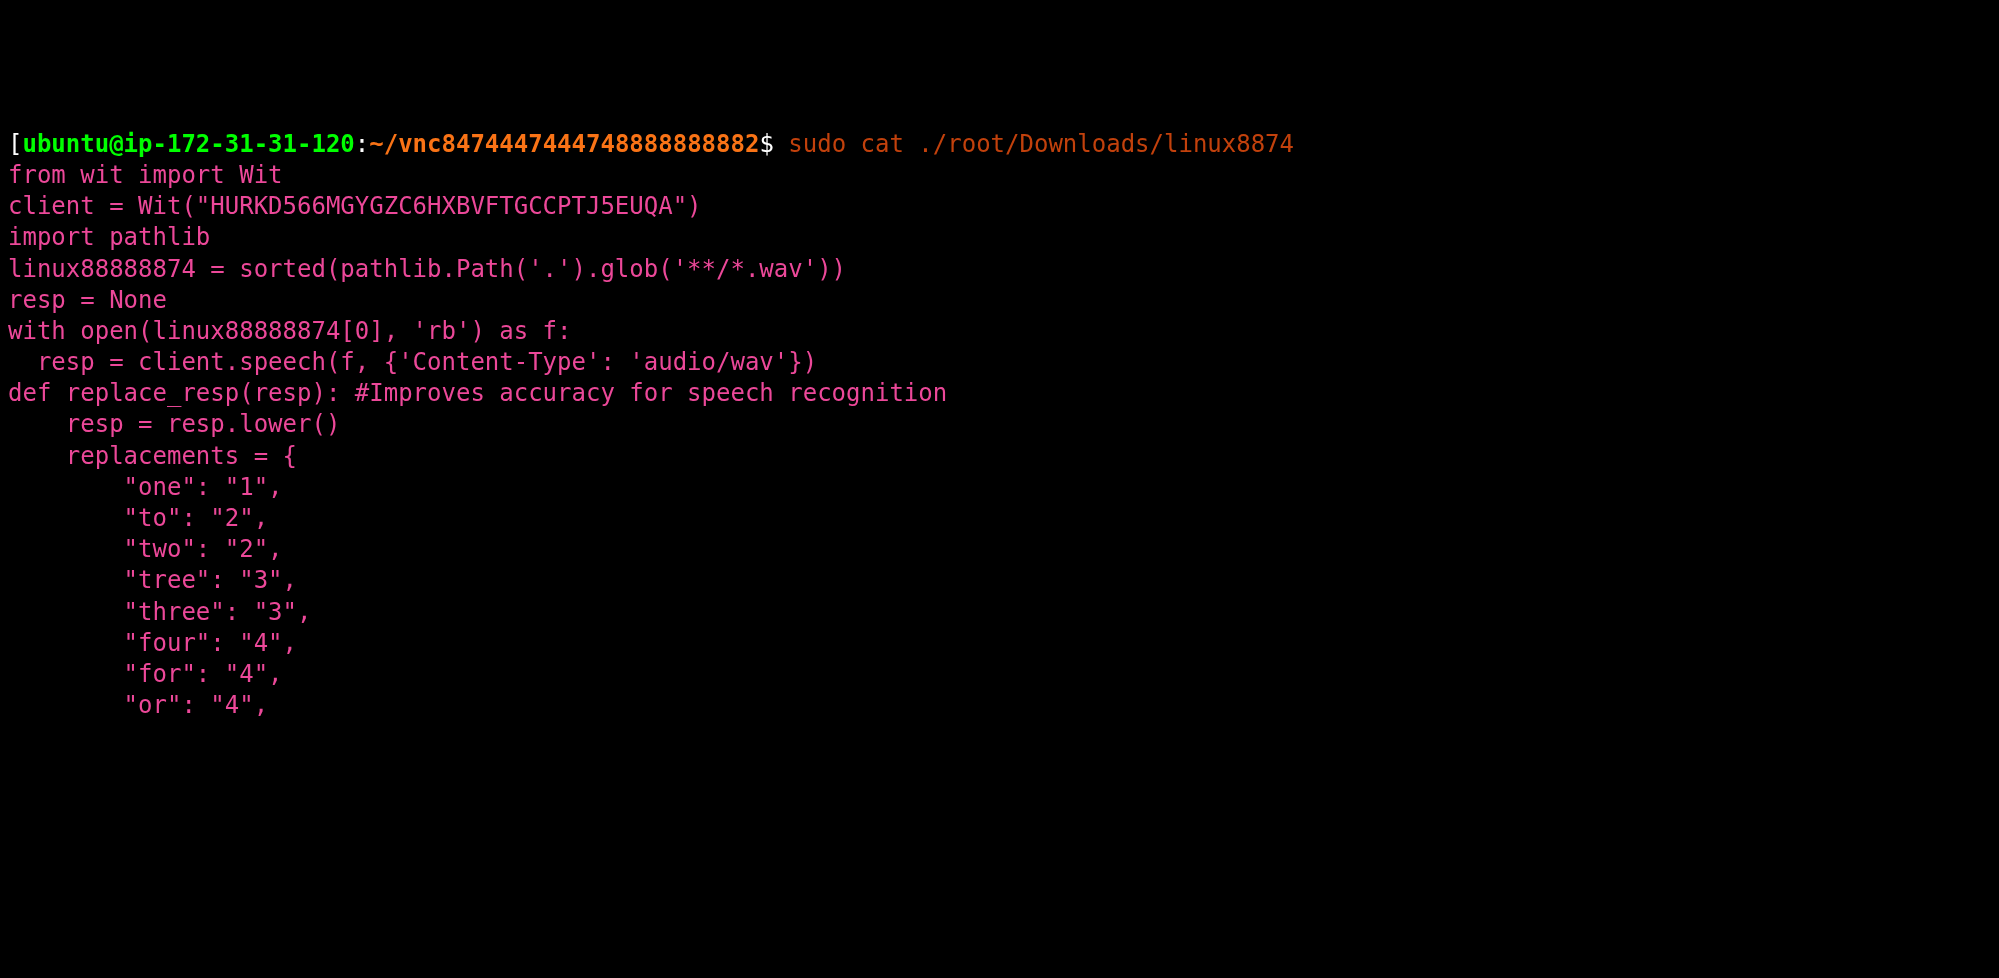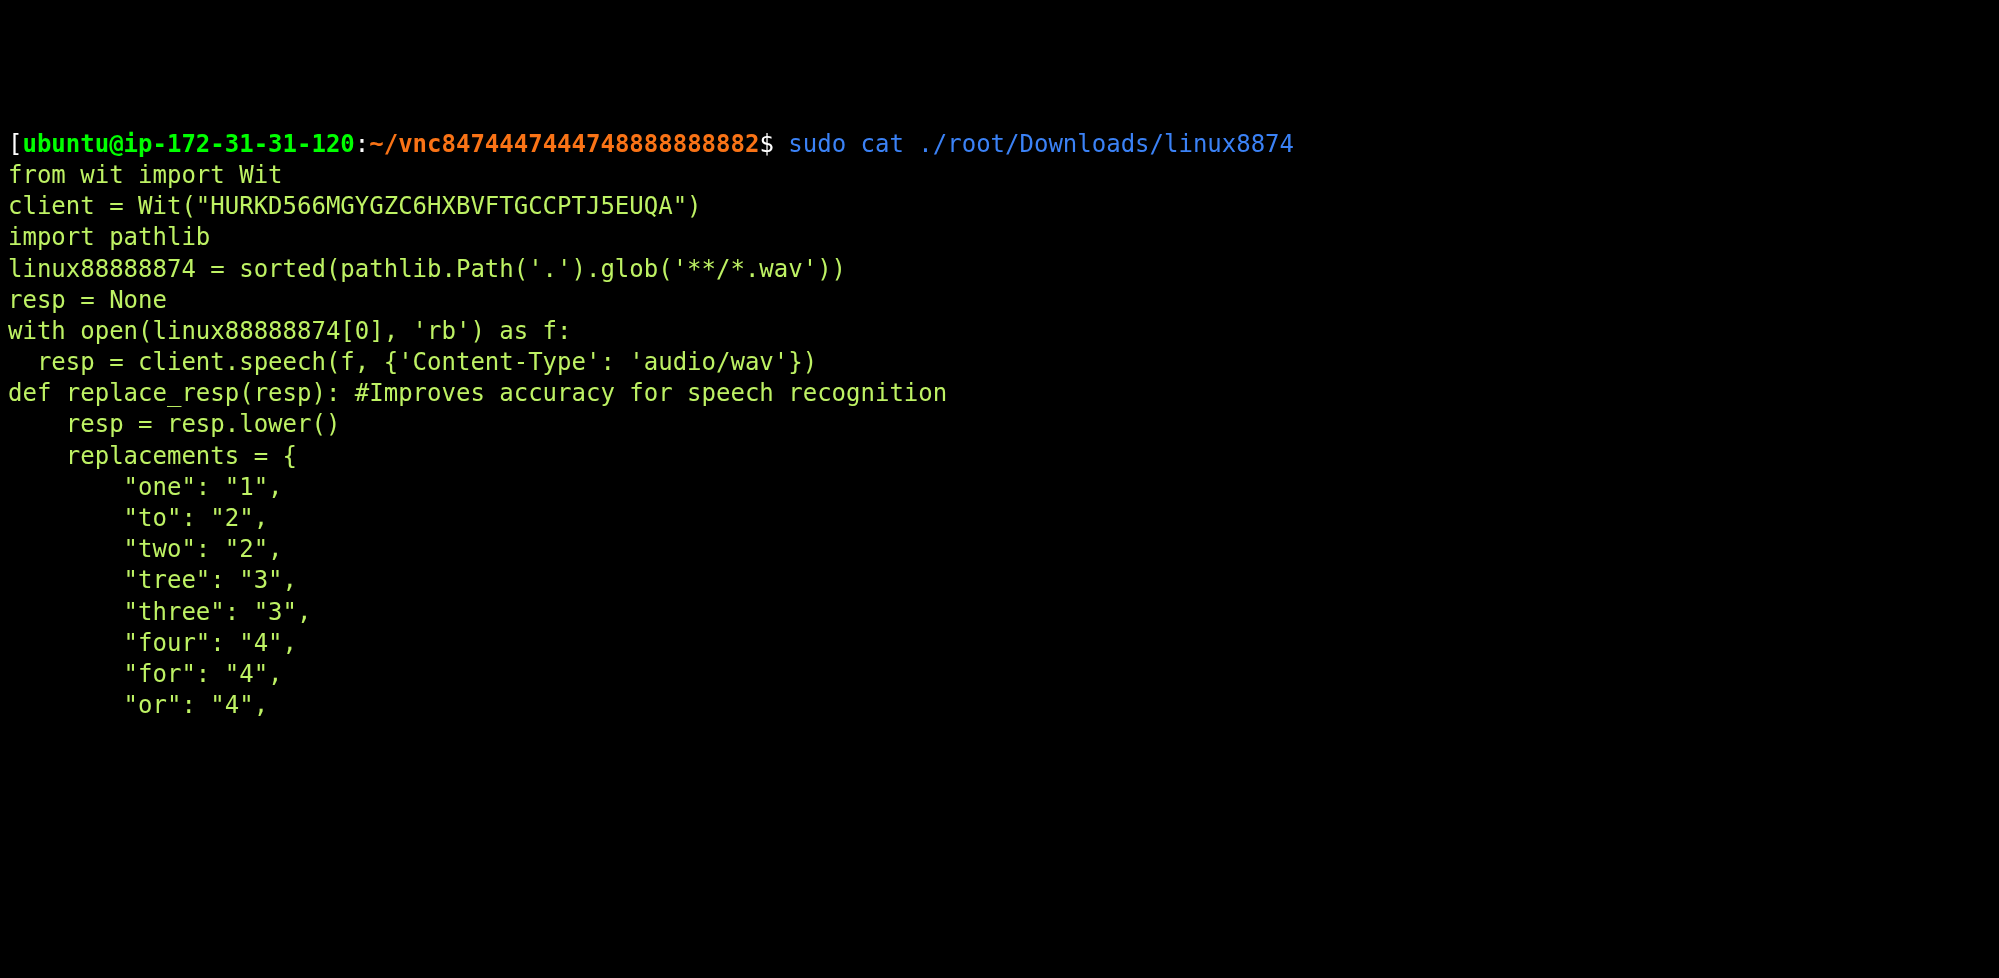--- a/index.html
+++ b/index.html
@@ -17,22 +17,22 @@
       white-space: pre;
       overflow: hidden;
       width: 1999px;
       height: 978px;
     }
     .prompt-bracket { color: #fff; }
     .prompt-user-host { color: #00ff00; font-weight: bold; }
     .prompt-colon { color: #fff; }
     .prompt-path { color: #f97316; font-weight: bold; }
     .prompt-dollar { color: #fff; }
-    .command { color: #3b82f6; }
-    .output { color: #bef264; }
+    .command { color: #c2410c; }
+    .output { color: #ec4899; }
     .line { display: block; }
   </style>
 </head>
 <body>
 
 
 
 <div><span class="line"><span class="prompt-bracket">[</span><span class="prompt-user-host">ubuntu@ip-172-31-31-120</span><span class="prompt-colon">:</span><span class="prompt-path">~/vnc8474447444748888888882</span><span class="prompt-dollar">$ </span><span class="command">sudo cat ./root/Downloads/linux8874</span></span><span class="line output">from wit import Wit</span><span class="line output"></span><span class="line output">client = Wit("HURKD566MGYGZC6HXBVFTGCCPTJ5EUQA")</span><span class="line output"></span><span class="line output">import pathlib</span><span class="line output"></span><span class="line output">linux88888874 = sorted(pathlib.Path('.').glob('**/*.wav'))</span><span class="line output"></span><span class="line output">resp = None</span><span class="line output">with open(linux88888874[0], 'rb') as f:</span><span class="line output">  resp = client.speech(f, {'Content-Type': 'audio/wav'})</span><span class="line output"></span><span class="line output">def replace_resp(resp): #Improves accuracy for speech recognition</span><span class="line output">    resp = resp.lower()</span><span class="line output">    replacements = {</span><span class="line output">        "one": "1",</span><span class="line output">        "to": "2",</span><span class="line output">        "two": "2",</span><span class="line output">        "tree": "3",</span><span class="line output">        "three": "3",</span><span class="line output">        "four": "4",</span><span class="line output">        "for": "4",</span><span class="line output">        "or": "4",</span></div>
 
 

